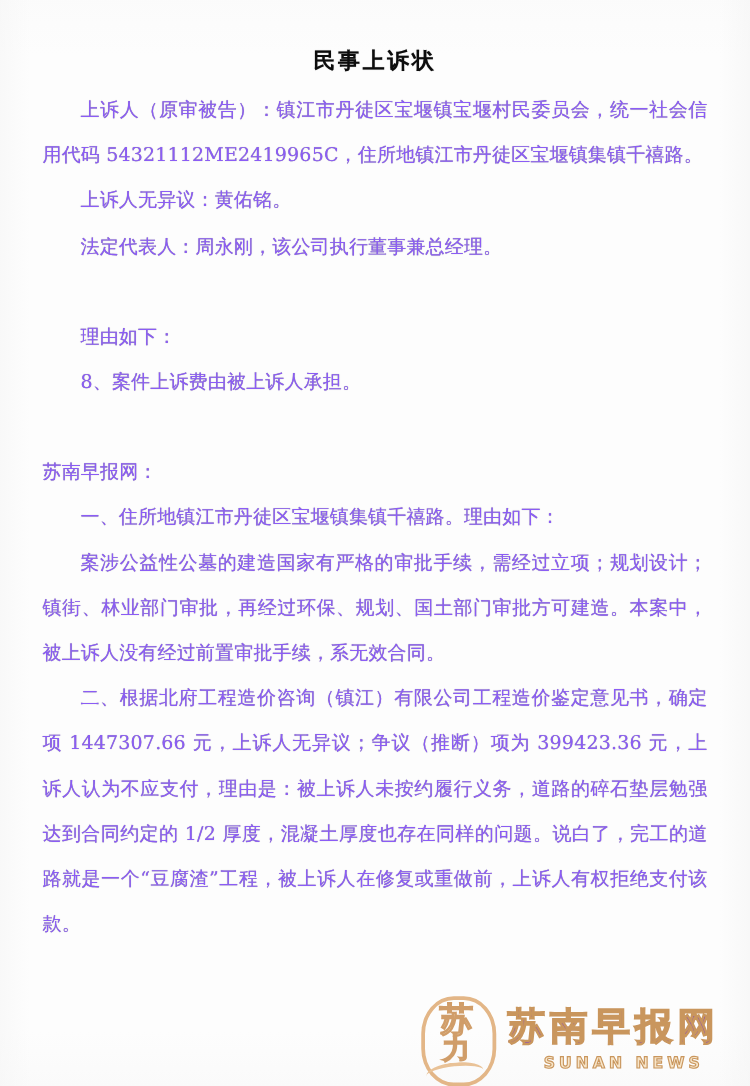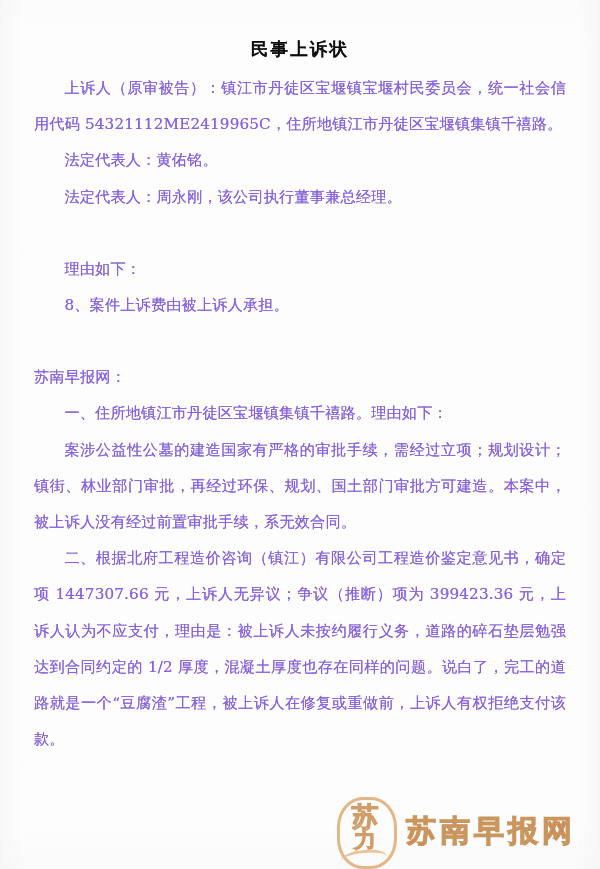--- a/index.html
+++ b/index.html
@@ -116,21 +116,21 @@
     transform: rotate(-6deg);
   }
   #wm-text {
     margin-left: 10px;
     flex: 1 1 auto;
   }
   #wm-cn {
     font-size: 30px;
     font-weight: bold;
     letter-spacing: 4px;
-    color: #ef4444;
+    color: #6d28d9;
     -webkit-text-stroke: 1.1px #c79257;
     line-height: 36px;
     white-space: nowrap;
     font-family: Liberation Serif, serif;
   }
   #wm-en {
     margin-top: 2px;
     font-size: 12.5px;
     font-weight: bold;
     letter-spacing: 3.2px;
@@ -148,21 +148,21 @@
 <div id="page">
 
   <div id="scan-tint"></div>
 
   <div id="body-col">
 
     <h1 class="doc-title">民事上诉状</h1>
 
     <p class="line indent">上诉人（原审被告）：镇江市丹徒区宝堰镇宝堰村民委员会，统一社会信用代码 54321112ME2419965C，住所地镇江市丹徒区宝堰镇集镇千禧路。</p>
 
-    <p class="line indent">法定代表人：黄佑铭。</p>
+    <p class="line indent">上诉人无异议：黄佑铭。</p>
 
 
     <p class="line indent">法定代表人：周永刚，该公司执行董事兼总经理。</p>
 
     <div class="spacer"></div>
 
     <p class="line indent">理由如下：</p>
 
 
     <p class="line indent">8、案件上诉费由被上诉人承担。</p>
@@ -181,16 +181,17 @@
 
   <div id="watermark">
     <div id="wm-emblem">
       <div class="frame"></div>
       <div class="glyph">苏</div>
       <div class="glyph2">力</div>
       <div class="swoosh"></div>
     </div>
     <div id="wm-text">
       <div id="wm-cn">苏南早报网</div>
+      <div id="wm-en">SUNAN NEWS</div>
     </div>
   </div>
 
 </div>
 
 </body></html>

